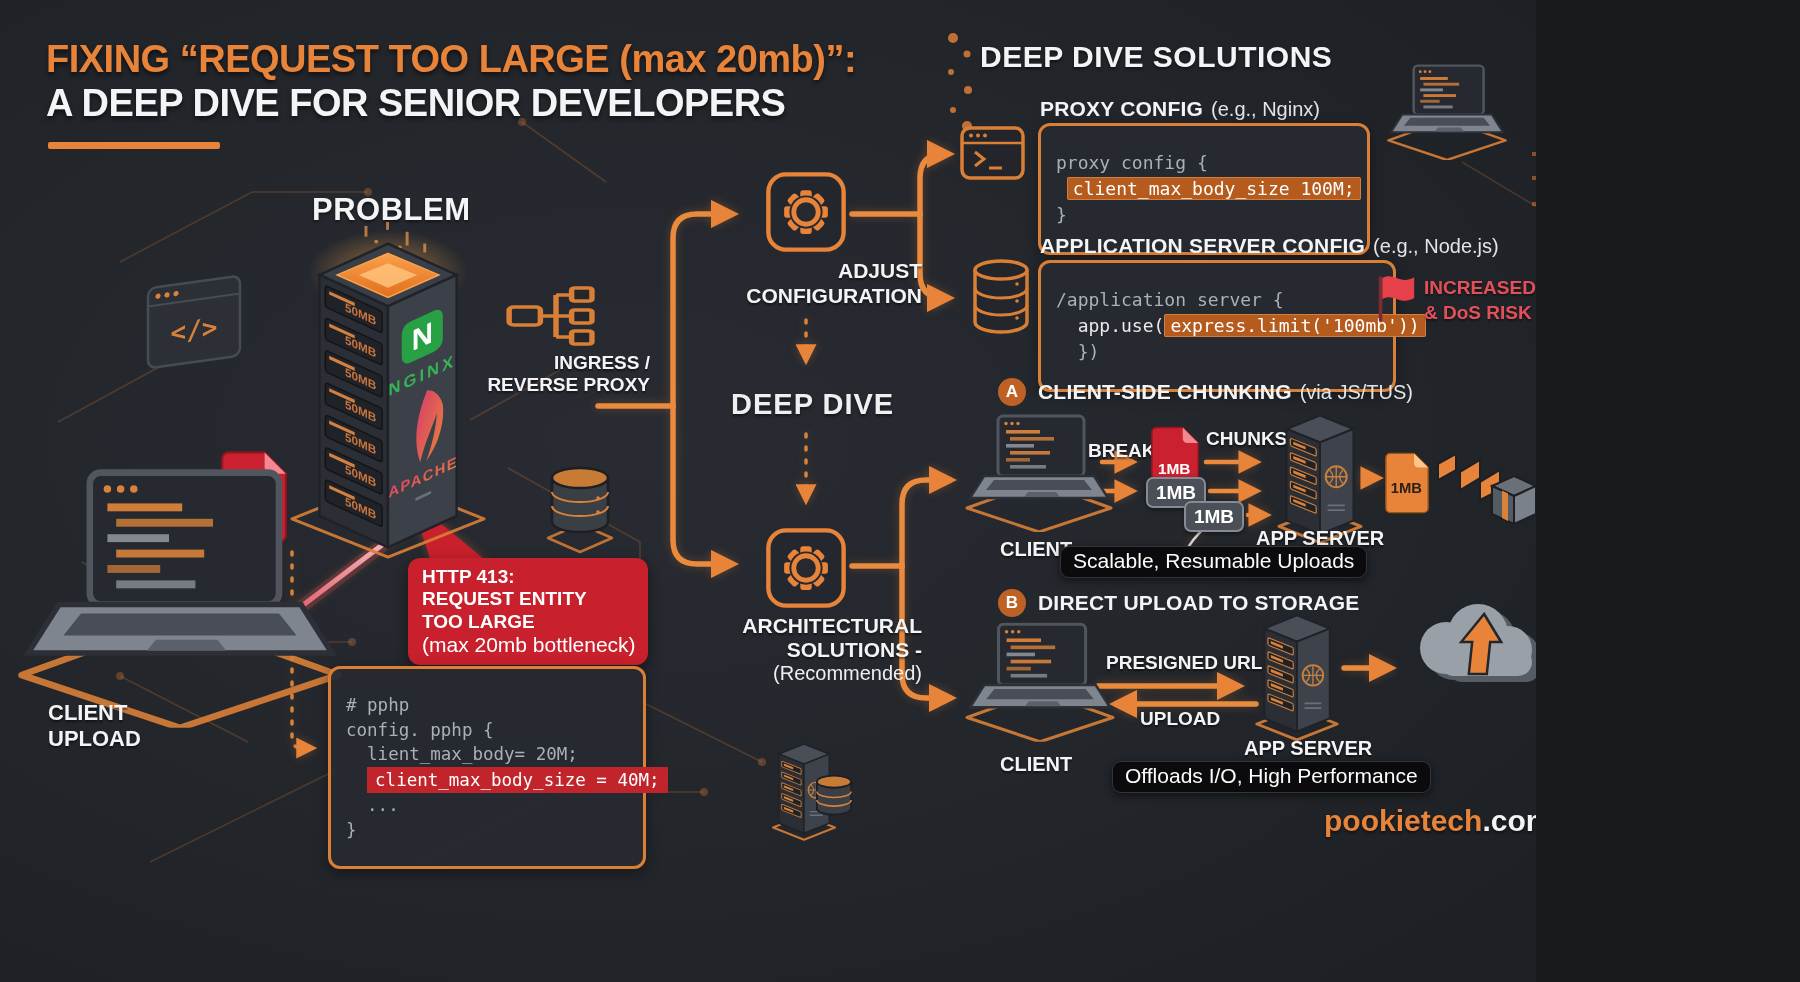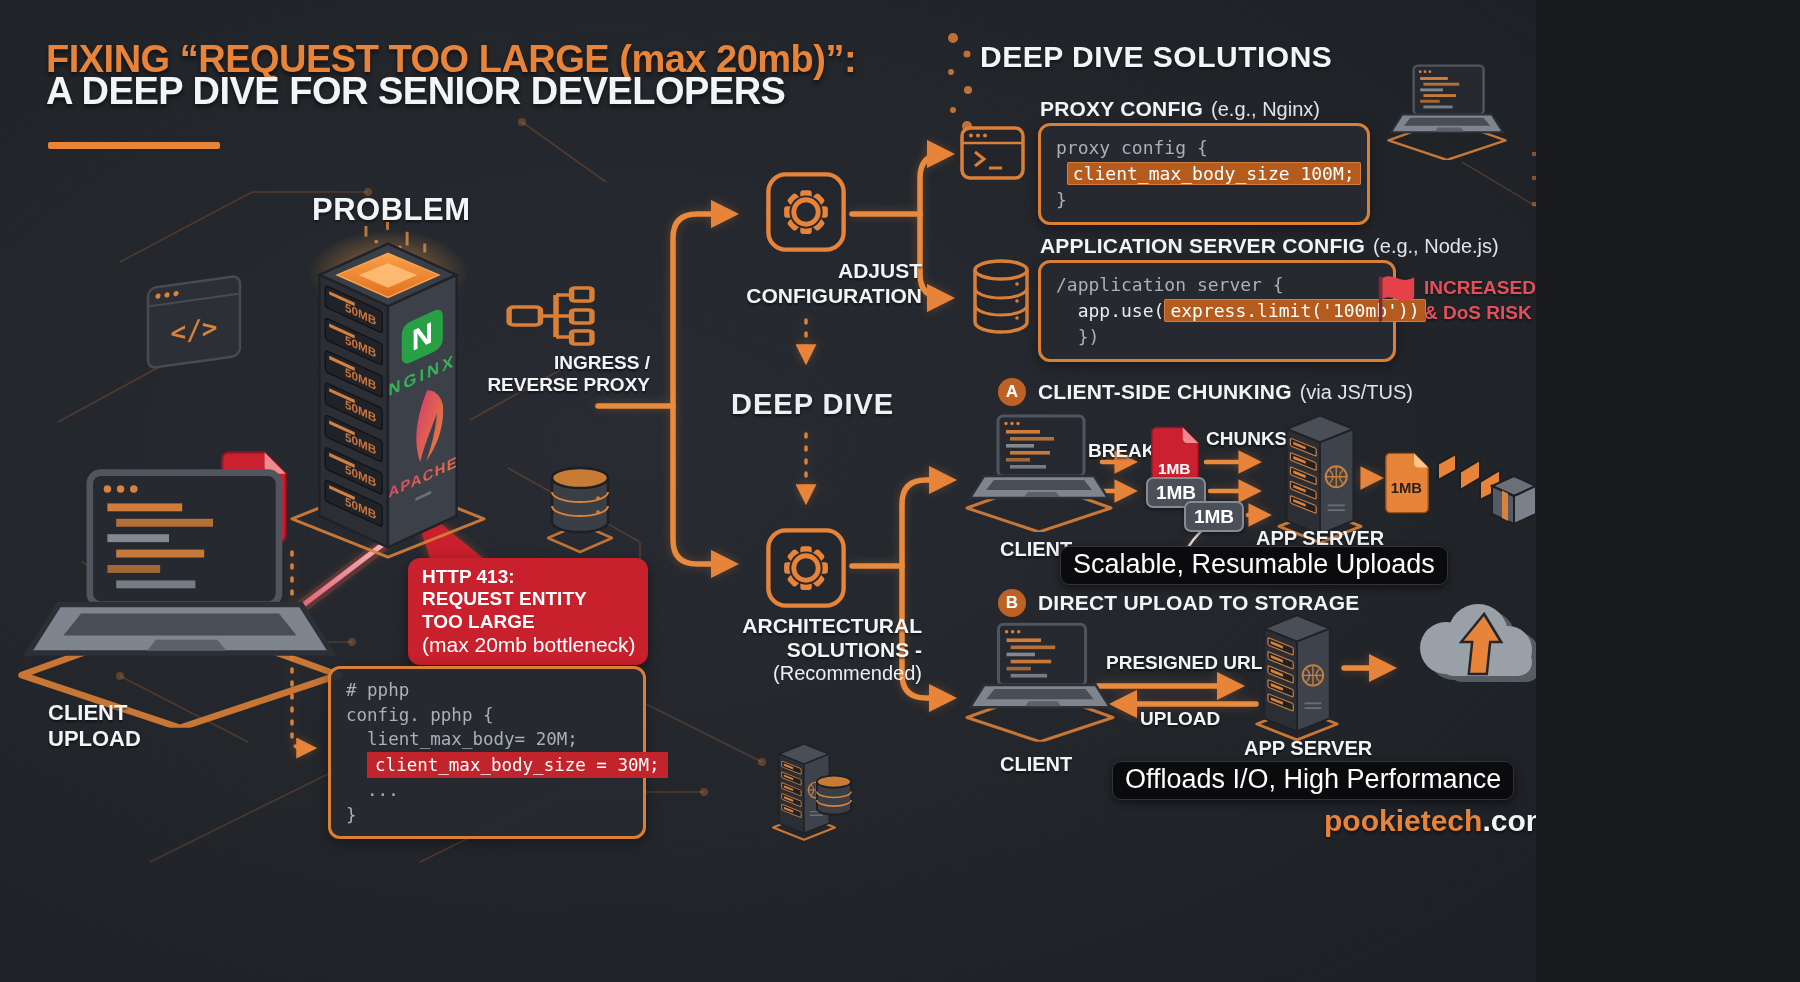--- a/index.html
+++ b/index.html
@@ -15,33 +15,33 @@
   .sec-title{font-size:30px;font-weight:800;letter-spacing:.5px;color:#F3F4F5;text-shadow:0 2px 3px rgba(0,0,0,.5);white-space:nowrap;}
   .h-row{display:flex;align-items:baseline;white-space:nowrap;}
   .h-bold{font-size:21px;font-weight:800;color:#F3F4F5;letter-spacing:.2px;}
   .h-note{font-size:20px;font-weight:400;color:#E2E4E7;margin-left:8px;}
   .lbl{font-size:20px;font-weight:800;color:#F3F4F5;text-shadow:0 2px 2px rgba(0,0,0,.5);white-space:nowrap;}
   .lbl-sm{font-size:19px;font-weight:800;color:#F3F4F5;text-shadow:0 2px 2px rgba(0,0,0,.5);white-space:nowrap;}
   .center{text-align:right;}
   .code-box{
     border:3px solid #D97F36;border-radius:12px;background:rgba(39,42,48,.93);
     font-family:"DejaVu Sans Mono", monospace;color:#A9B0B8;
-    padding:9px 15px;box-shadow:0 4px 14px rgba(0,0,0,.35);
+    padding:24px 15px;box-shadow:0 4px 14px rgba(0,0,0,.35);
   }
   .code-box div{white-space:pre;}
   .hl-org{background:#B55B1E;color:#FFFFFF;padding:1px 6px;border-radius:2px;box-shadow:inset 0 0 0 1px rgba(240,170,110,.45);}
   .hl-red{background:#C2242C;color:#FFFFFF;padding:1px 8px;display:inline-block;}
   .chip{
     background:#4B5058;border:2px solid #858B94;border-radius:7px;color:#fff;
     font-weight:800;font-size:19px;display:flex;align-items:center;justify-content:center;
     box-shadow:0 2px 4px rgba(0,0,0,.4);
   }
   .tooltip{
     background:#0B0B0D;color:#FDFDFD;border-radius:9px;border:1px solid #33343a;
-    font-size:27px;padding:2px 12px 4px;white-space:nowrap;box-shadow:0 3px 8px rgba(0,0,0,.5);
+    font-size:21px;padding:2px 12px 4px;white-space:nowrap;box-shadow:0 3px 8px rgba(0,0,0,.5);
   }
   .badge{
     width:28px;height:28px;border-radius:50%;background:#BD6224;color:#fff;
     display:flex;align-items:center;justify-content:center;font-weight:800;font-size:17px;
   }
   .risk{color:#E4505A;font-weight:800;font-size:19px;line-height:1.3;white-space:nowrap;text-shadow:0 2px 2px rgba(0,0,0,.4);}
   .err-box{
     background:#C8202C;border-radius:12px;color:#fff;padding:8px 14px;
     box-shadow:0 5px 14px rgba(0,0,0,.45);
   }
@@ -212,21 +212,21 @@
       <path d="M806 434 V500" marker-end="url(#arrD)"></path>
       <path d="M292 552 V738 Q292 748 302 748 H312" marker-end="url(#arrD)"></path>
     </g>
     <path d="M252 644 L432 508" stroke="#E0485A" stroke-width="13" opacity=".22" fill="none" stroke-linecap="round"></path>
     <path d="M252 644 L428 510" stroke="url(#gradRed)" stroke-width="5" fill="none" stroke-linecap="round" marker-end="url(#arrW)"></path>
     <path d="M1182 558 Q1192 538 1206 527" stroke="#D8D8D8" stroke-width="2.5" fill="none"></path>
     <polygon points="432,564 490,564 410,498" fill="#C8202C"></polygon>
   </svg>
 
   <div class="abs title1" style="left:46px;top:38px">FIXING “REQUEST TOO LARGE (max 20mb)”:</div>
-  <div class="abs title2" style="left:46px;top:70px">A DEEP DIVE FOR SENIOR DEVELOPERS</div>
+  <div class="abs title2" style="left:46px;top:82px">A DEEP DIVE FOR SENIOR DEVELOPERS</div>
   <div class="abs rule" style="left:48px;top:142px;width:172px;height:7px"></div>
 
   <div class="abs sec-title" style="left:312px;top:192px;font-size:31px">PROBLEM</div>
 
   <svg class="abs" style="left:146px;top:280px;transform:skewY(-8deg)" width="96" height="86" viewBox="0 0 96 86">
     <rect x="2" y="2" width="92" height="80" rx="8" fill="#2C2F35" stroke="#474B53" stroke-width="2.5"></rect>
     <line x1="2" y1="20" x2="94" y2="20" stroke="#474B53" stroke-width="2"></line>
     <circle cx="12" cy="11" r="2.6" fill="#D9823B"></circle>
       <circle cx="21" cy="11" r="2.6" fill="#D9823B"></circle>
       <circle cx="30" cy="11" r="2.6" fill="#D9823B"></circle>
@@ -339,21 +339,21 @@
     <div class="b">HTTP 413:</div>
     <div class="b">REQUEST ENTITY</div>
     <div class="b">TOO LARGE</div>
     <div class="r">(max 20mb bottleneck)</div>
   </div>
 
   <div class="abs code-box" style="left:328px;top:666px;width:282px;font-size:17.5px;line-height:1.4">
     <div># pphp</div>
     <div>config. pphp {</div>
     <div>  lient_max_body= 20M;</div>
-    <div>  <span class="hl-red">client_max_body_size = 30M;</span></div>
+    <div>  <span class="hl-red">client_max_body_size = 40M;</span></div>
     <div>  ...</div>
     <div>}</div>
   </div>
 
   <svg class="abs" style="left:764px;top:170px" width="84" height="84" viewBox="0 0 96 96">
       <use href="#gearBadge"></use>
     </svg>
   <div class="abs lbl center" style="left:690px;top:258px;width:232px;font-size:21px;line-height:1.2">
     <div>ADJUST</div>
     <div>CONFIGURATION</div>

